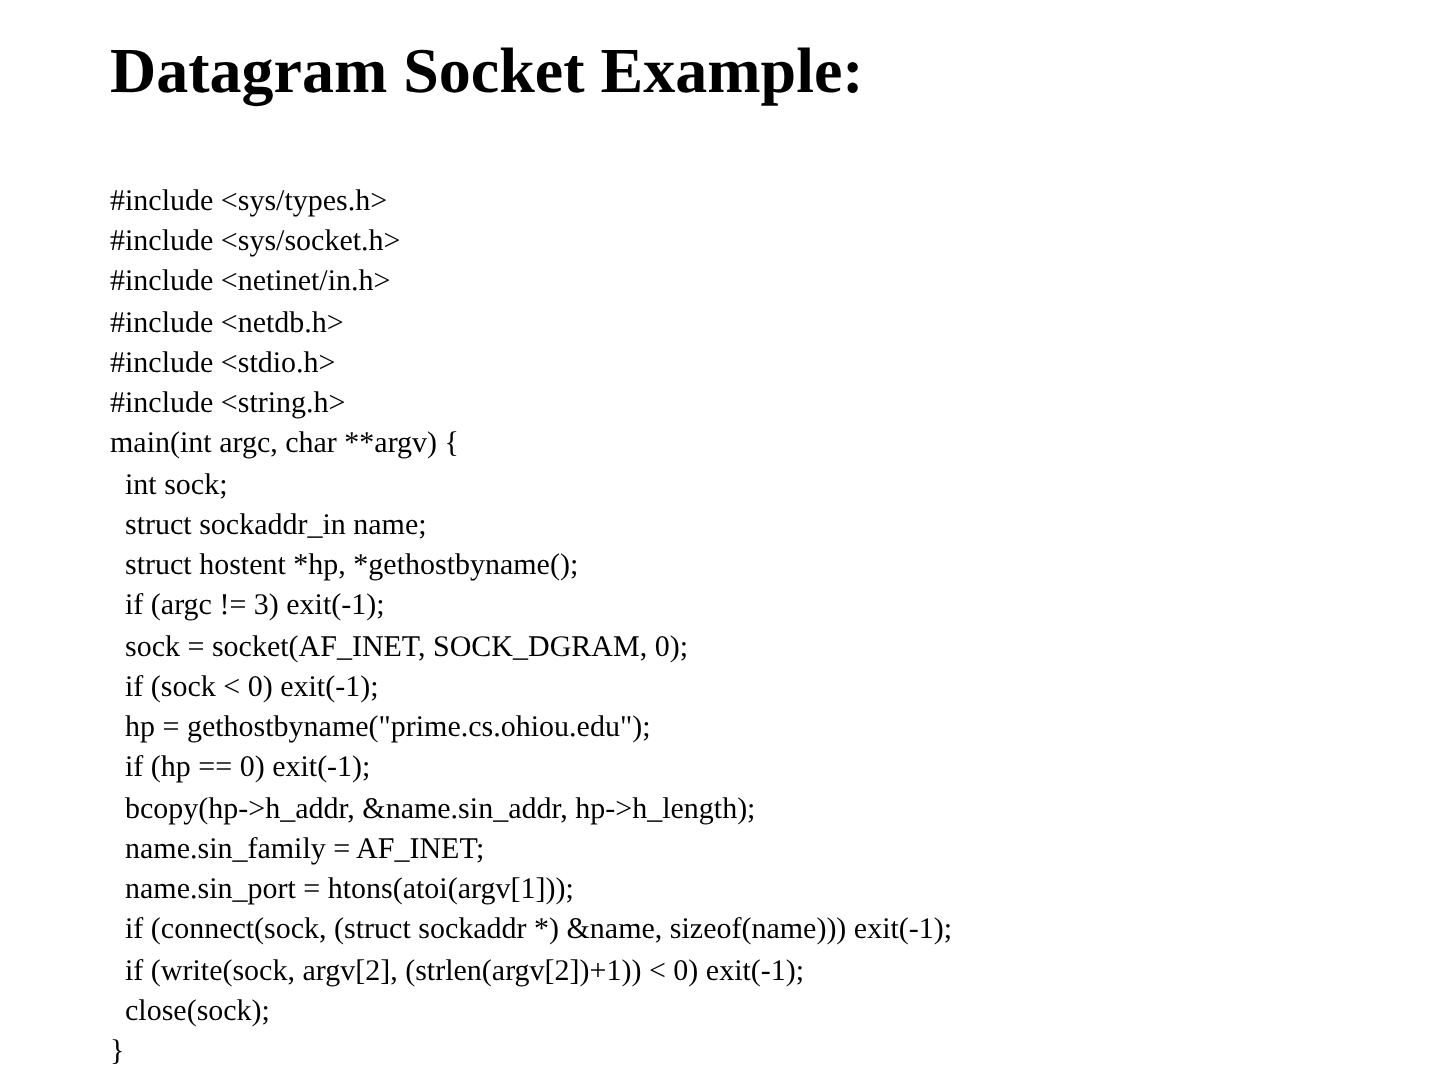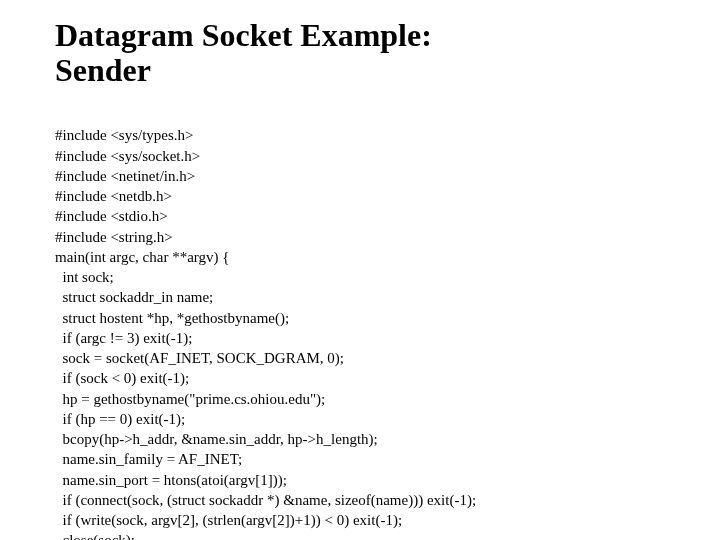--- a/index.html
+++ b/index.html
@@ -30,21 +30,20 @@
     line-height: 1.35;
     white-space: pre;
   }
 </style>
 </head>
 <body>
 
 <div class="slide">
   <h1 class="title">
     <span>Datagram Socket Example:</span><br>
-    <span>Sender</span>
   </h1>
   <div class="code-block">
 <span>#include &lt;sys/types.h&gt;</span>
 <span>#include &lt;sys/socket.h&gt;</span>
 <span>#include &lt;netinet/in.h&gt;</span>
 <span>#include &lt;netdb.h&gt;</span>
 <span>#include &lt;stdio.h&gt;</span>
 <span>#include &lt;string.h&gt;</span>
 <span>main(int argc, char **argv) {</span>
 <span>  int sock;</span>

